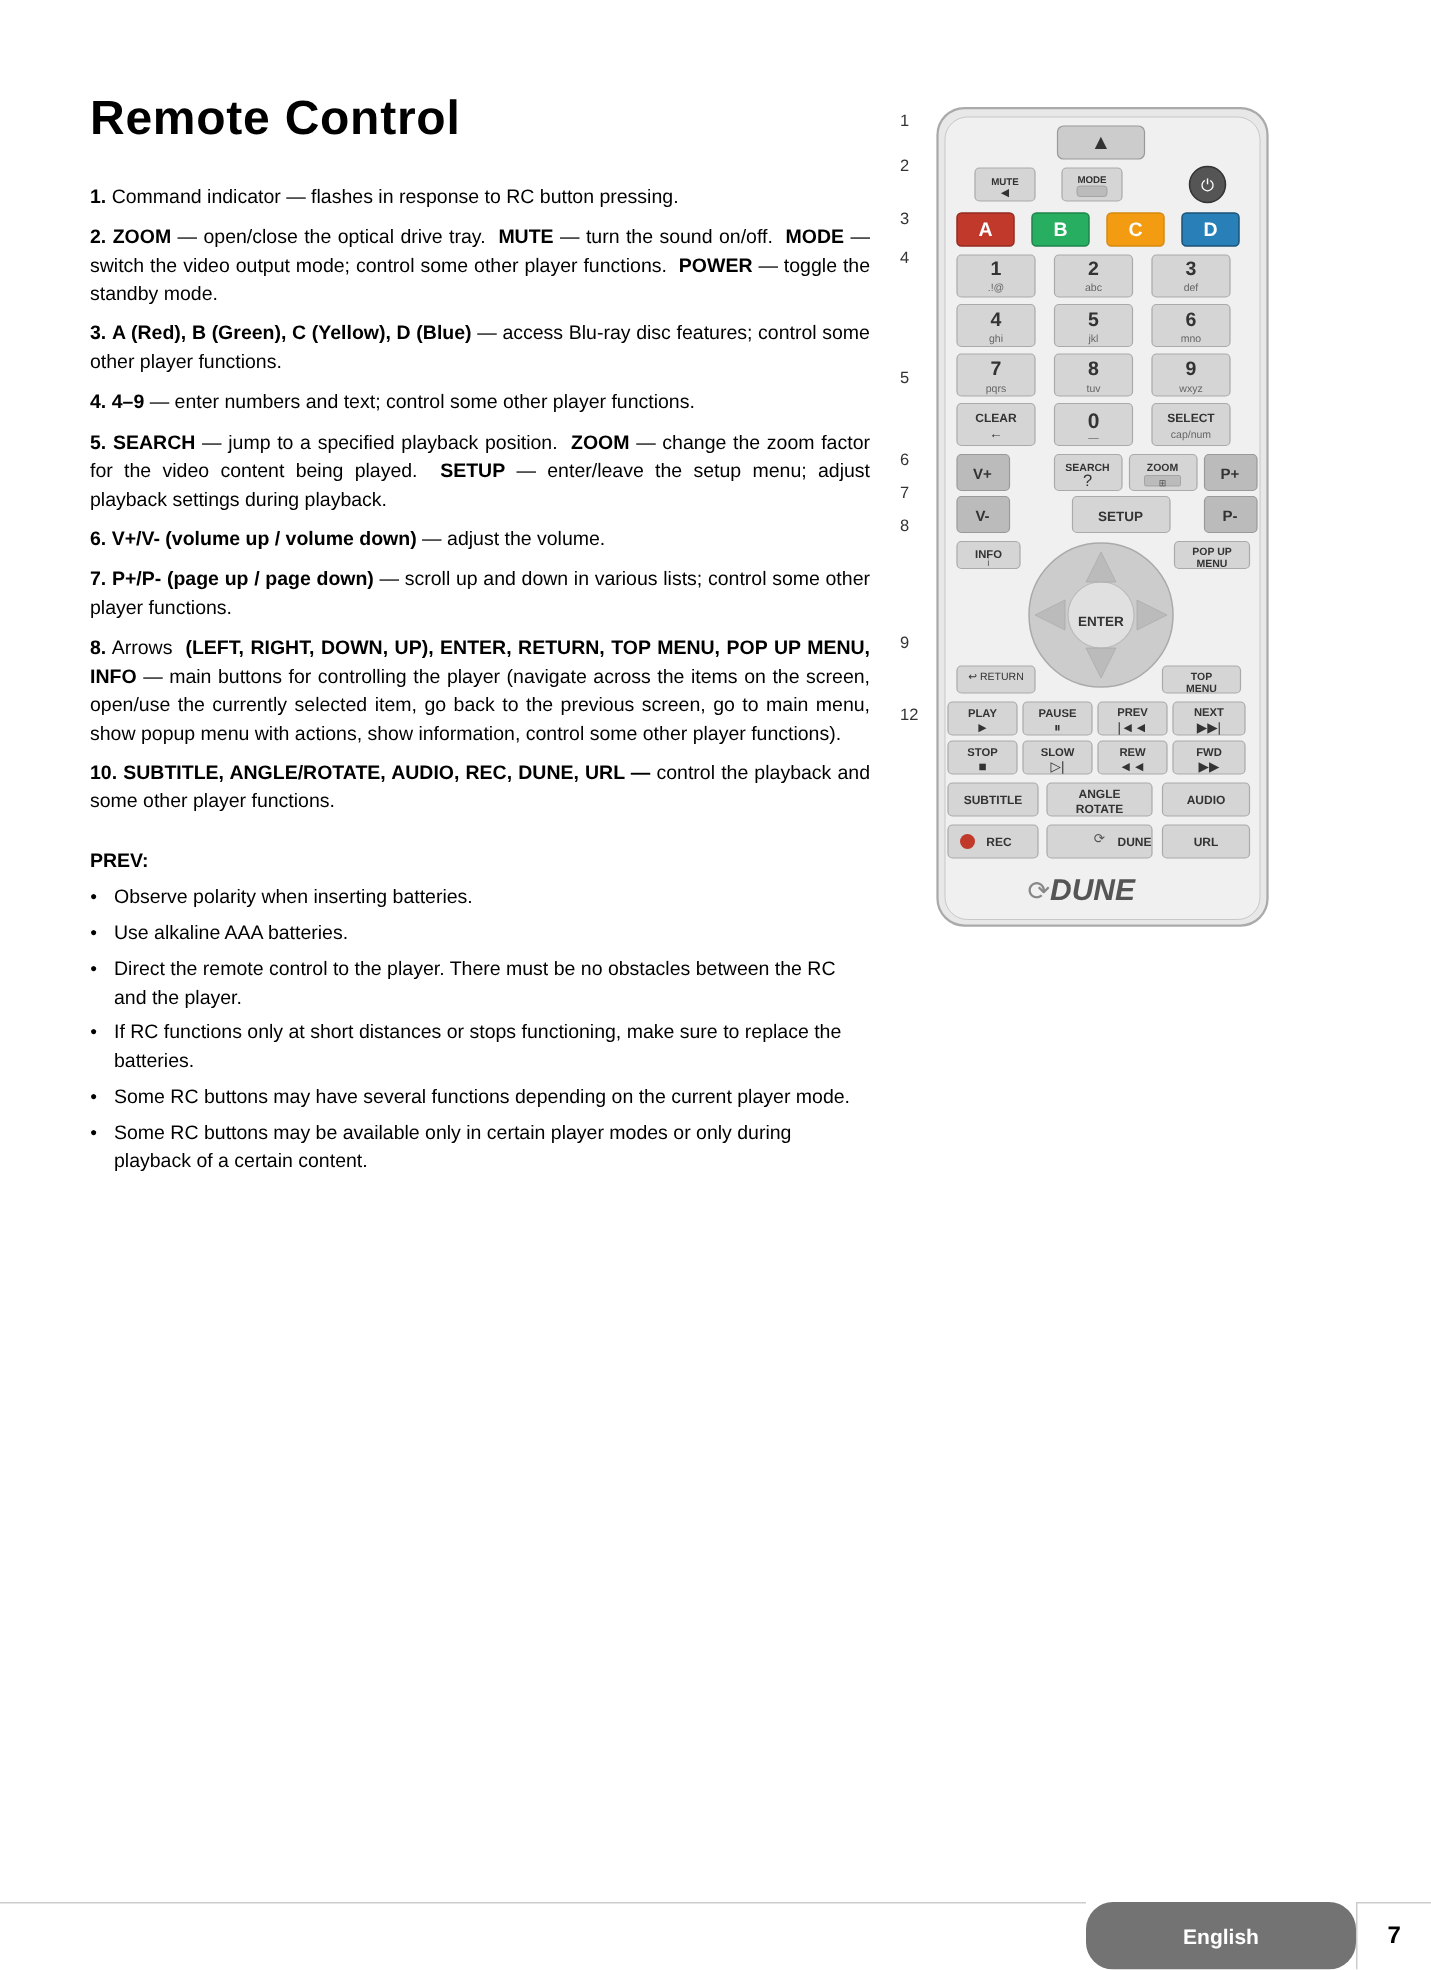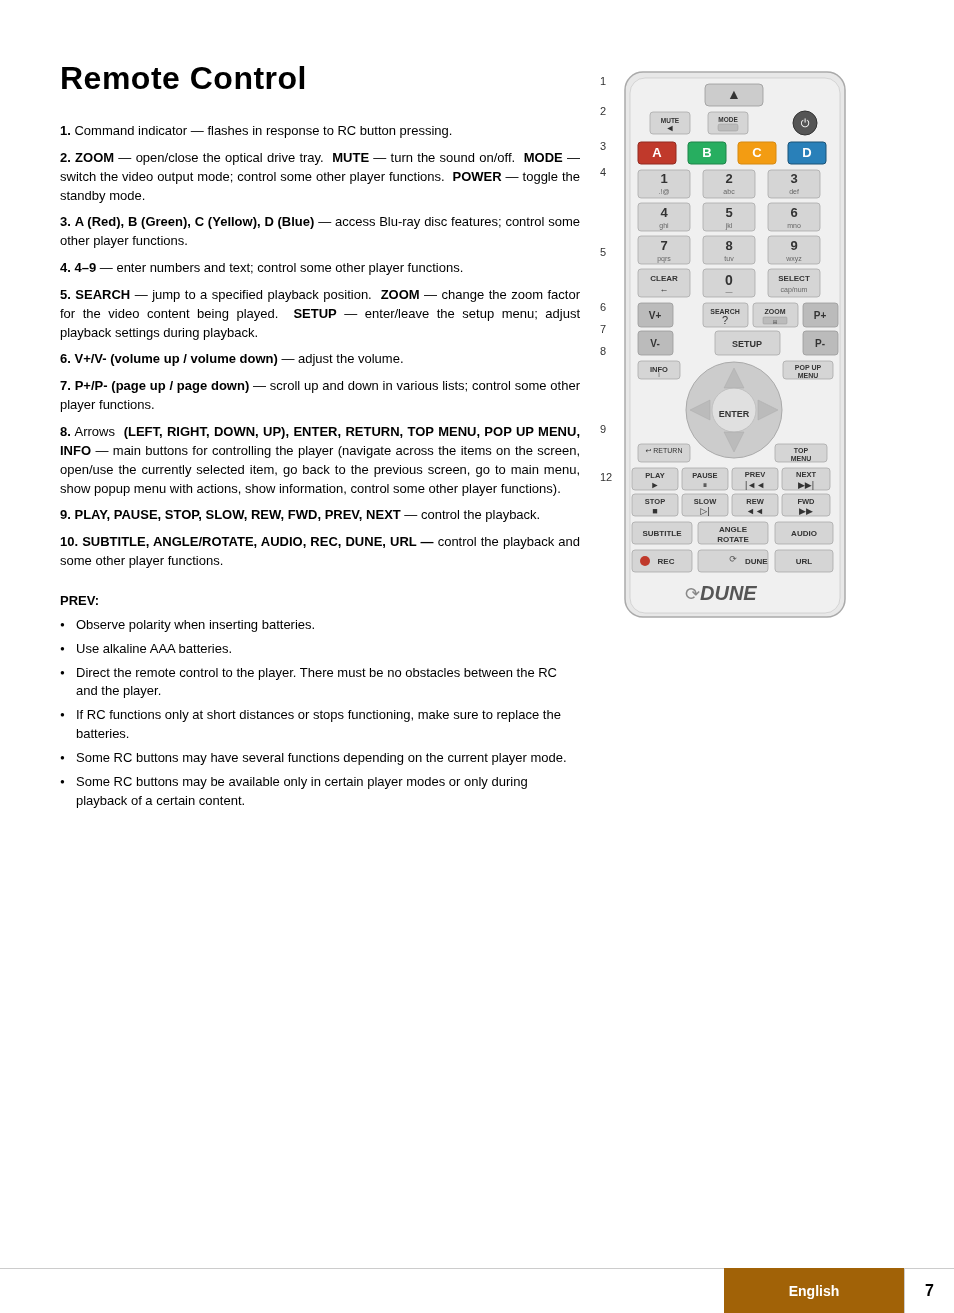--- a/index.html
+++ b/index.html
@@ -97,29 +97,30 @@
       align-items: stretch;
     }
 
     .footer-left {
       flex: 1;
       background: #fff;
       border-top: 1px solid #ccc;
     }
 
     .footer-english {
-      background: #a16207;
+      background: #737373;
       color: #fff;
       font-size: 14px;
       font-weight: bold;
       display: flex;
       align-items: center;
       justify-content: center;
       padding: 0 30px;
       min-width: 180px;
+      border-radius: 18px;
     }
 
     .footer-page-num {
       background: #fff;
       color: #000;
       font-size: 16px;
       font-weight: bold;
       display: flex;
       align-items: center;
       justify-content: center;
@@ -166,24 +167,20 @@
         <span class="num">6.</span>
         <span class="bold">V+/V- (volume up / volume down)</span> — adjust the volume.
       </li>
       <li>
         <span class="num">7.</span>
         <span class="bold">P+/P- (page up / page down)</span> — scroll up and down in various lists; control some other player functions.
       </li>
       <li>
         <span class="num">8.</span>
         Arrows&nbsp; <span class="bold">(LEFT, RIGHT, DOWN, UP), ENTER, RETURN, TOP MENU, POP UP MENU, INFO</span> — main buttons for controlling the player (navigate across the items on the screen, open/use the currently selected item, go back to the previous screen, go to main menu, show popup menu with actions, show information, control some other player functions).
-      </li>
-      <li>
-        <span class="num">9.</span>
-        <span class="bold">PLAY, PAUSE, STOP, SLOW, REW, FWD, PREV, NEXT</span> — con­trol the playback.
       </li>
       <li>
         <span class="num">10.</span>
         <span class="bold">SUBTITLE, ANGLE/ROTATE, AUDIO, REC, DUNE, URL —</span> control the playback and some other player functions.
       </li>
     </ol>
 
     <div class="notes-section">
       <p class="notes-title">PREV:</p>
       <ul class="bullet-list">

